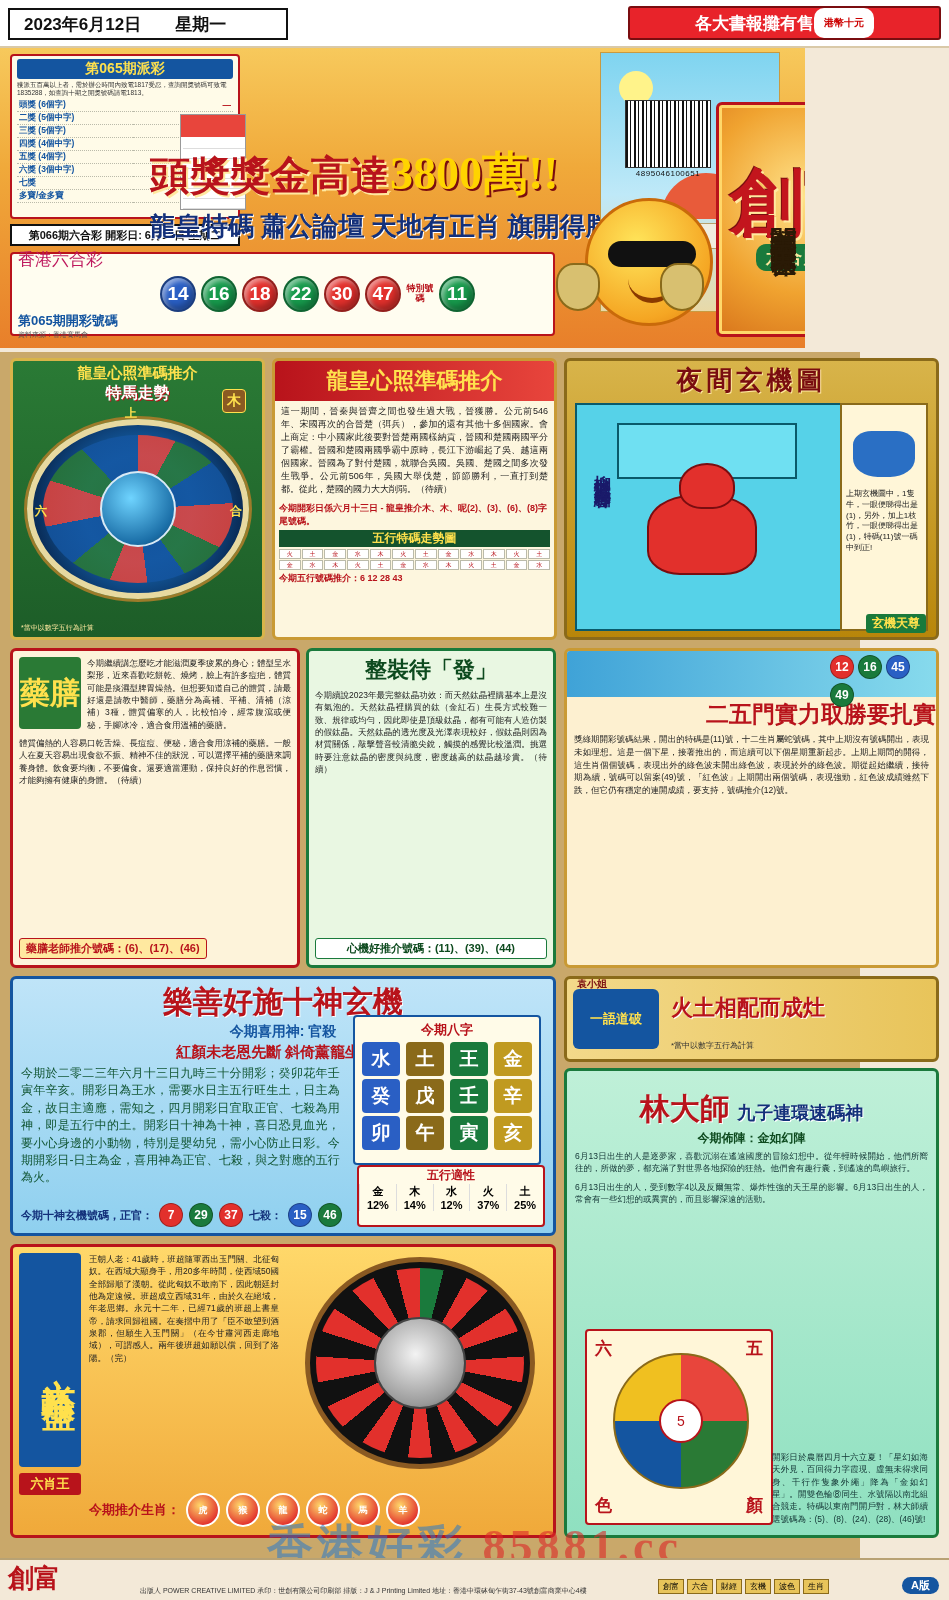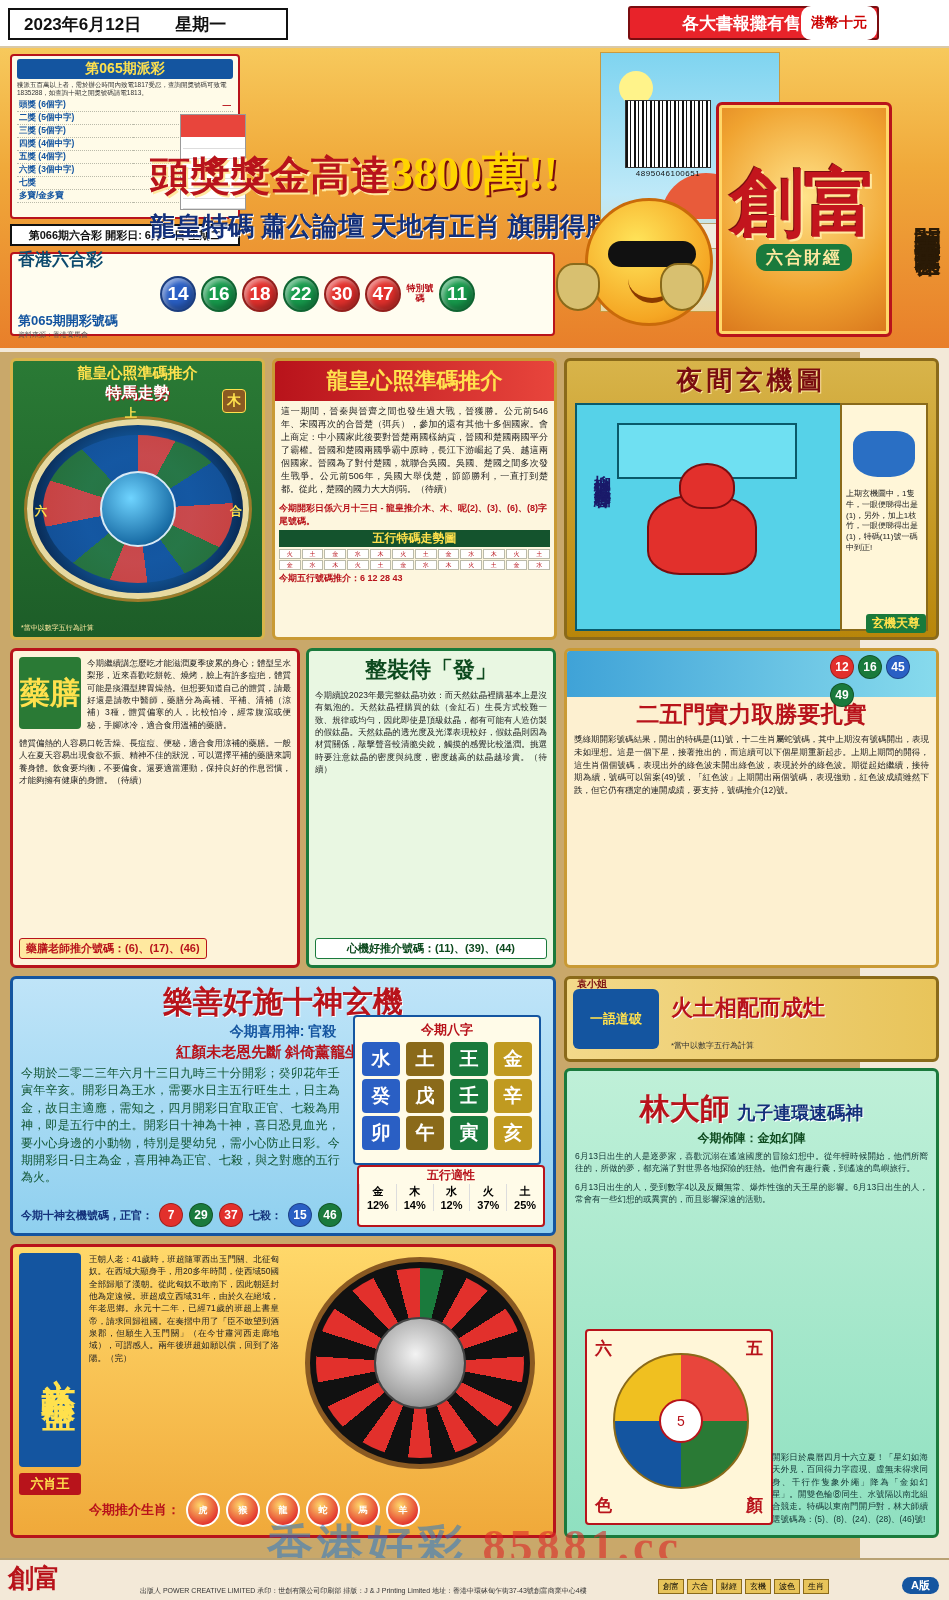--- a/index.html
+++ b/index.html
@@ -25,32 +25,32 @@
     background: #ffffff;
     border-bottom: 2px solid #d9c9a8;
   }
   .date-box {
     position: absolute; left: 8px; top: 8px; width: 280px; height: 32px;
     background: #fff; border: 2px solid #111;
     display: flex; align-items: center; gap: 34px; padding-left: 14px;
     font-size: 17px; font-weight: bold; color: #111;
   }
   .price-box {
-    position: absolute; left: 628px; top: 6px; width: 251px; height: 34px;
+    position: absolute; left: 628px; top: 6px; width: 313px; height: 34px;
     background: #e8232a; border: 2px solid #7a0d10; border-radius: 3px;
-    display: flex; align-items: center; justify-content: flex-end;
+    display: flex; align-items: center; justify-content: center;
     color: #fff; font-weight: bold; font-size: 17px;
   }
   .price-box .pill {
-    background: #fff; color: #c00; border-radius: 10px; padding: 8px 10px; font-size: 14px;
+    background: #fff; color: #c00; border-radius: 10px; padding: 8px 10px; font-size: 10px;
   }
 
   
   .masthead {
-    position: absolute; left: 0; top: 48px; width: 949px; height: 300px;
+    position: absolute; left: 0; top: 48px; width: 805px; height: 300px;
     background: linear-gradient(180deg,#f7c95c 0%, #f0a93a 40%, #e87f2a 100%);
     overflow: hidden;
   }
   .mast-photo {
     position: absolute; left: 600px; top: 4px; width: 180px; height: 260px;
     background: linear-gradient(180deg,#7fd4f0 0%, #bfe9f8 55%, #e8d9a8 100%);
     border: 1px solid #c89a40;
   }
   .beach-sun { position:absolute; left:18px; top:18px; width:34px;height:34px;border-radius:50%;background:#fff38a;}
   .beach-umb { position:absolute; left:60px; top:120px; width:90px; height:46px; background:#e85b3a; border-radius:46px 46px 0 0;}
@@ -115,21 +115,21 @@
     position: absolute; left: 10px; top: 176px; width: 230px; height: 22px;
     background: #fff; border: 2px solid #111; font-size: 11px; font-weight: bold;
     display: flex; align-items: center; justify-content: center; color: #111;
   }
   .result-box {
     position: absolute; left: 10px; top: 204px; width: 545px; height: 84px;
     background: #fffdf0; border: 2px solid #b8131b; border-radius: 4px;
     display: flex; align-items: center;
   }
   .result-left { width: 148px; padding-left: 6px; }
-  .result-left .l1 { font-size: 17px; font-weight: bold; color: #0c4a6e; }
+  .result-left .l1 { font-size: 17px; font-weight: normal; color: #be185d; }
   .result-left .l2 { font-size: 13px; font-weight: bold; color: #1455a0; margin-top: 41px; }
   .result-left .l3 { font-size: 7px; color: #555; }
   .balls { display: flex; align-items: center; gap: 5px; }
   .ball {
     width: 36px; height: 36px; border-radius: 50%; color: #fff;
     display: flex; align-items: center; justify-content: center;
     font-size: 19px; font-weight: bold; border: 2px solid rgba(0,0,0,.35);
     box-shadow: inset -3px -4px 6px rgba(0,0,0,.3), inset 3px 3px 5px rgba(255,255,255,.5);
   }
   .ball.red { background: #e2302c; }
@@ -273,21 +273,21 @@
   .pE .rec { position:absolute; left:6px; bottom:6px; right:6px; background:#fff; border:1px solid #1a7a3c;
     font-size:11px; font-weight:bold; color:#0d4a1e; padding:2px 6px; border-radius:3px; text-align:center;}
 
   
   .pF {
     left: 564px; top: 296px; width: 375px; height: 320px;
     background: #fdf0d0; border: 3px solid #c99a34;
   }
   .pF .masked { height:46px; background: linear-gradient(90deg,#2a9ad8,#7ad8f0); opacity:.9;}
   .pF .nums { position:absolute; right:6px; top:4px; display:flex; gap:4px; flex-wrap:wrap; width:100px;}
-  .pF .ttl { text-align:center; font-family:"Liberation Serif",serif; font-size:23px; font-weight:bold;
+  .pF .ttl { text-align:right; font-family:"Liberation Serif",serif; font-size:23px; font-weight:bold;
     color:#b8131b; padding-top:2px; }
   .pF .art { padding: 3px 7px; font-size: 8.5px; line-height: 1.5; color:#222; text-align: justify;}
 
   
   .pG {
     left: 10px; top: 624px; width: 546px; height: 260px;
     background: linear-gradient(180deg,#bfe4f8,#8fd0ef); border: 3px solid #1455a0;
   }
   .pG .ttl { text-align:center; font-family:"Liberation Serif",serif; font-size:30px; font-weight:bold;
     color:#b8131b; text-shadow:1px 1px 0 #fff; padding-top:3px;}

